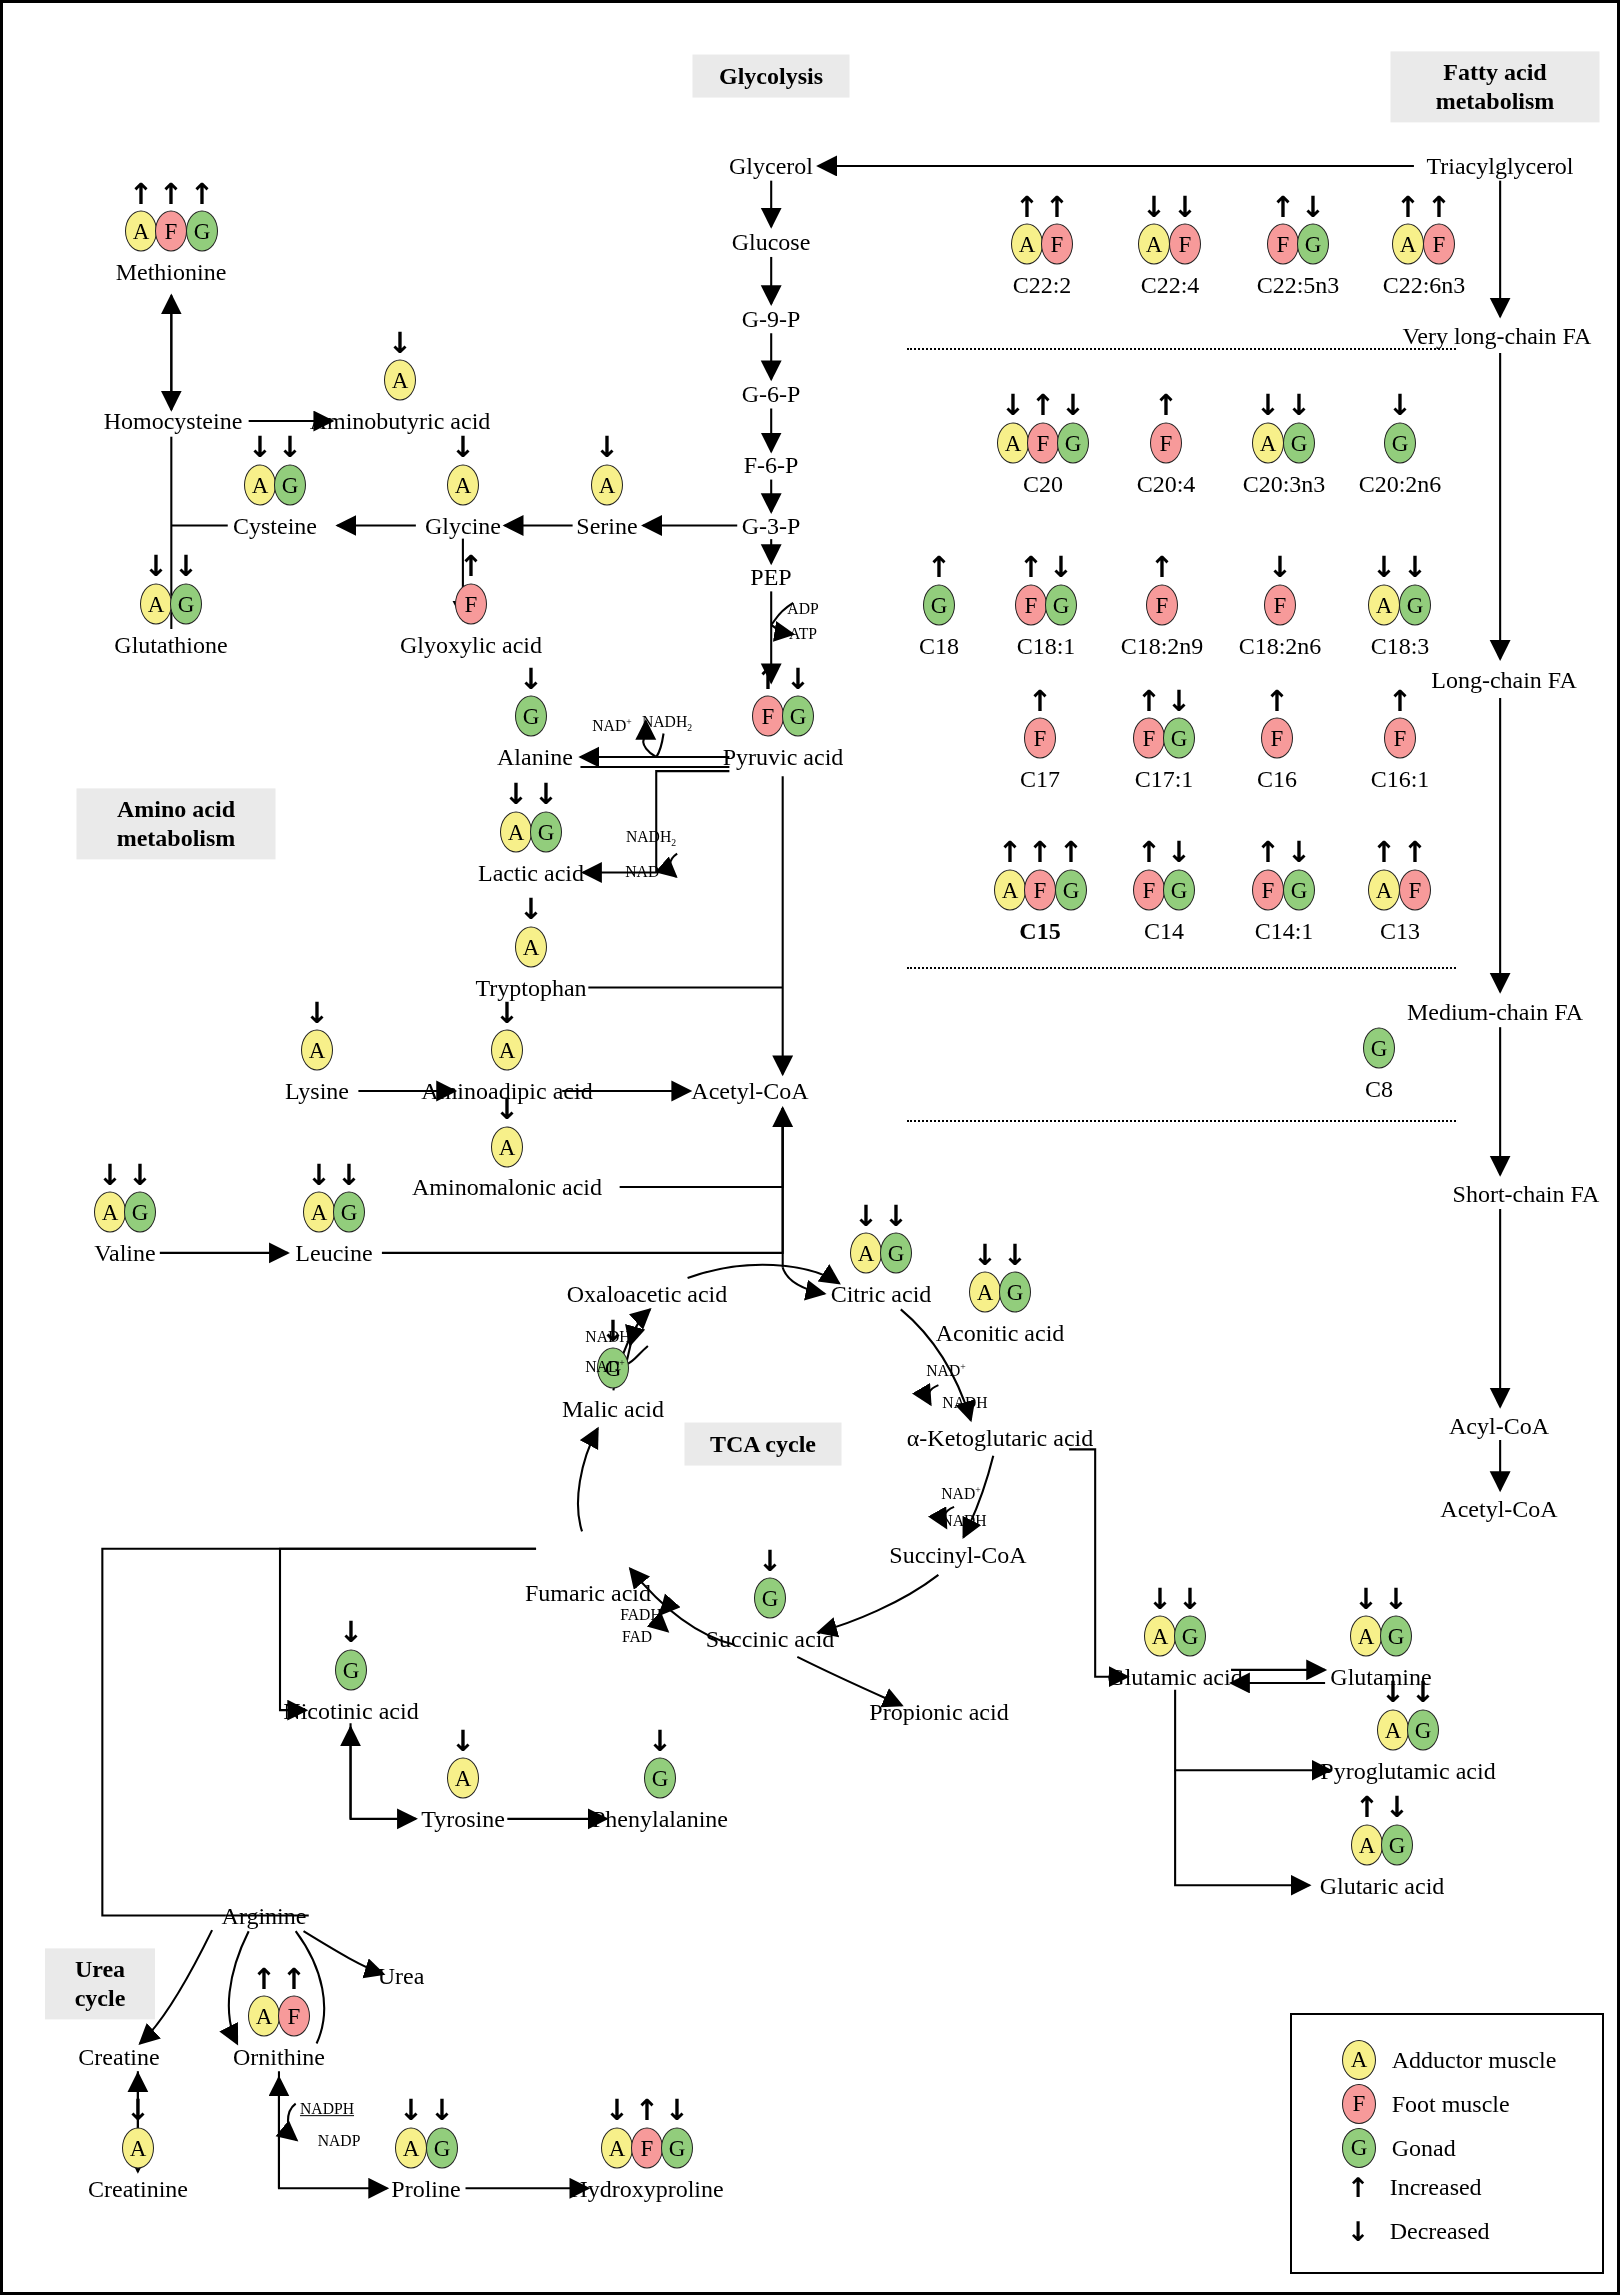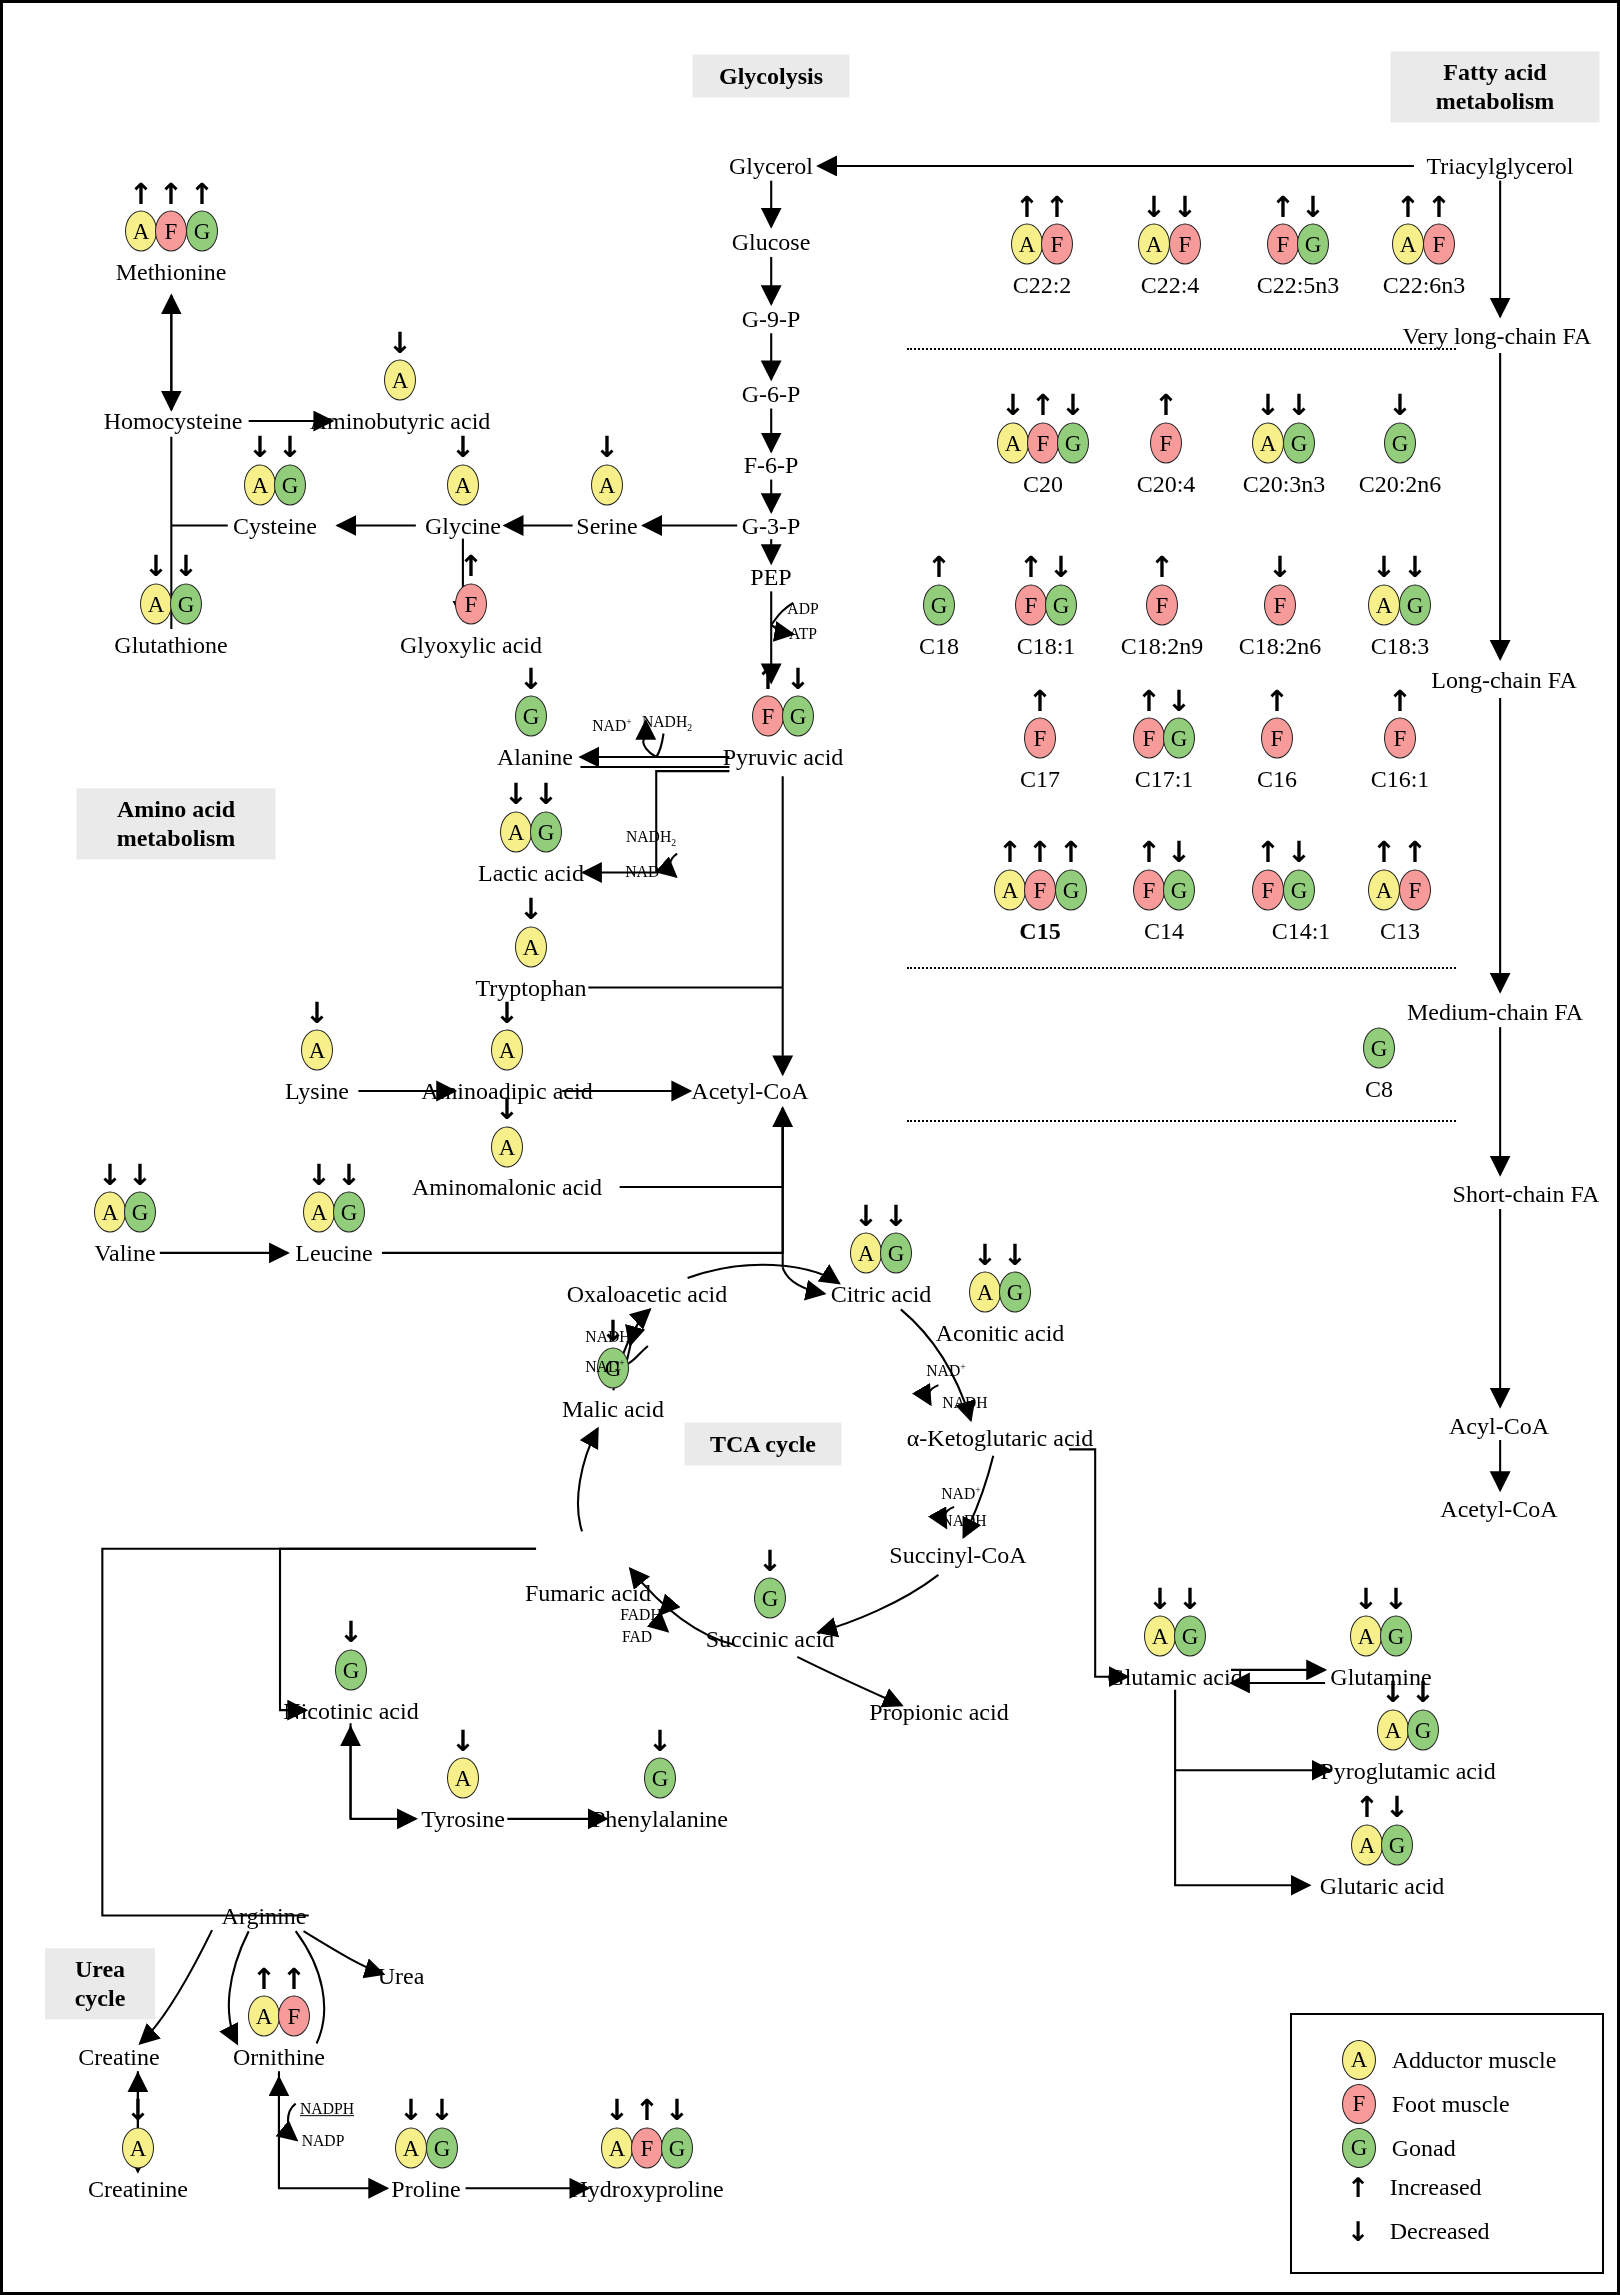--- a/index.html
+++ b/index.html
@@ -393,21 +393,21 @@
       <div class="chip A" style="left: 1007px; top: 887px;">A</div>
       <div class="arw" style="left: 1037px; top: 849px;">↑</div>
       <div class="chip F" style="left: 1037px; top: 887px;">F</div>
       <div class="arw" style="left: 1068px; top: 849px;">↑</div>
       <div class="chip G" style="left: 1068px; top: 887px;">G</div>
       <div class="lbl c" style="left: 1161px; top: 928px;">C14</div>
       <div class="arw" style="left: 1146px; top: 849px;">↑</div>
       <div class="chip F" style="left: 1146px; top: 887px;">F</div>
       <div class="arw" style="left: 1176px; top: 849px;">↓</div>
       <div class="chip G" style="left: 1176px; top: 887px;">G</div>
-      <div class="lbl c" style="left: 1281px; top: 928px; margin-left: 17px;">C14:1</div>
+      <div class="lbl c" style="left: 1281px; top: 928px;">C14:1</div>
       <div class="arw" style="left: 1265px; top: 849px;">↑</div>
       <div class="chip F" style="left: 1265px; top: 887px;">F</div>
       <div class="arw" style="left: 1296px; top: 849px;">↓</div>
       <div class="chip G" style="left: 1296px; top: 887px;">G</div>
       <div class="lbl c" style="left: 1397px; top: 928px;">C13</div>
       <div class="arw" style="left: 1381px; top: 849px;">↑</div>
       <div class="chip A" style="left: 1381px; top: 887px;">A</div>
       <div class="arw" style="left: 1412px; top: 849px;">↑</div>
       <div class="chip F" style="left: 1412px; top: 887px;">F</div>
     </div>
@@ -420,21 +420,21 @@
       <div class="lbl c small" style="left: 642px; top: 868px;">NAD<sup>+</sup></div>
       <div class="lbl c small" style="left: 605px; top: 1334px;">NADH</div>
       <div class="lbl c small" style="left: 602px; top: 1363px;">NAD<sup>+</sup></div>
       <div class="lbl c small" style="left: 943px; top: 1367px;">NAD<sup>+</sup></div>
       <div class="lbl c small" style="left: 962px; top: 1400px;">NADH</div>
       <div class="lbl c small" style="left: 958px; top: 1490px;">NAD<sup>+</sup></div>
       <div class="lbl c small" style="left: 961px; top: 1518px;">NADH</div>
       <div class="lbl c small" style="left: 638px; top: 1612px;">FADH</div>
       <div class="lbl c small" style="left: 634px; top: 1634px;">FAD</div>
       <div class="lbl c small" style="left: 324px; top: 2106px; text-decoration: underline;">NADPH</div>
-      <div class="lbl c small" style="left: 320px; top: 2138px;">NADP</div>
+      <div class="lbl c small" style="left: 336px; top: 2138px;">NADP</div>
     </div>
 
   <div id="legend" style="left:1287px;top:2010px;width:314px;height:261px;">
       <div class="lgrow" style="left: 50px; top: 25px;">
         <div class="lgchip A" style="background: rgb(247, 240, 138);">A</div>
         <div class="lgtxt">Adductor muscle</div>
       </div>
       <div class="lgrow" style="left: 50px; top: 69px;">
         <div class="lgchip F" style="background: rgb(247, 154, 154);">F</div>
         <div class="lgtxt">Foot muscle</div>

